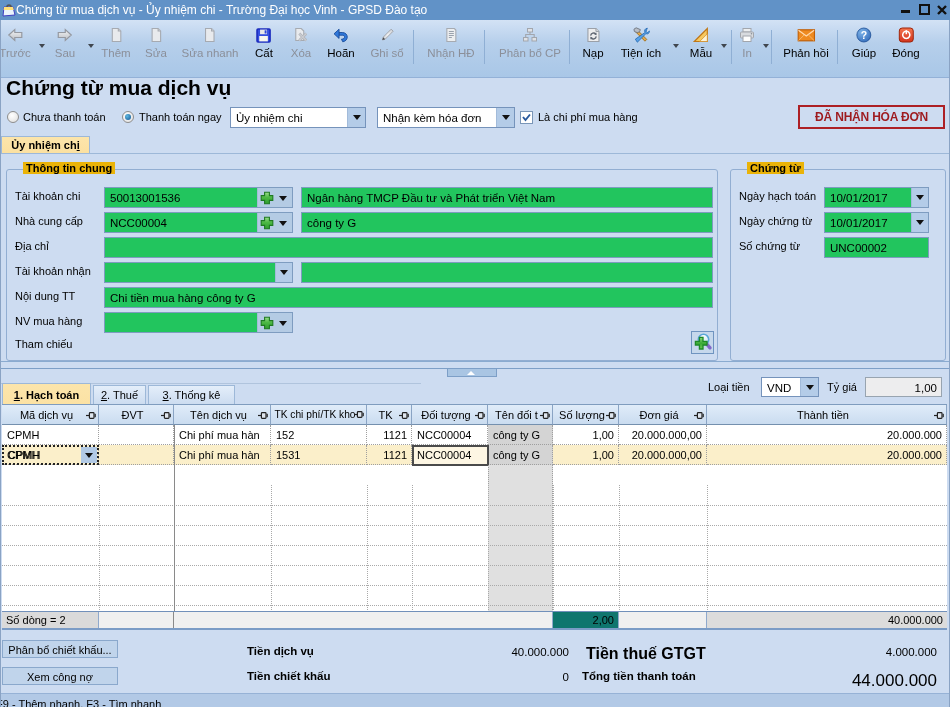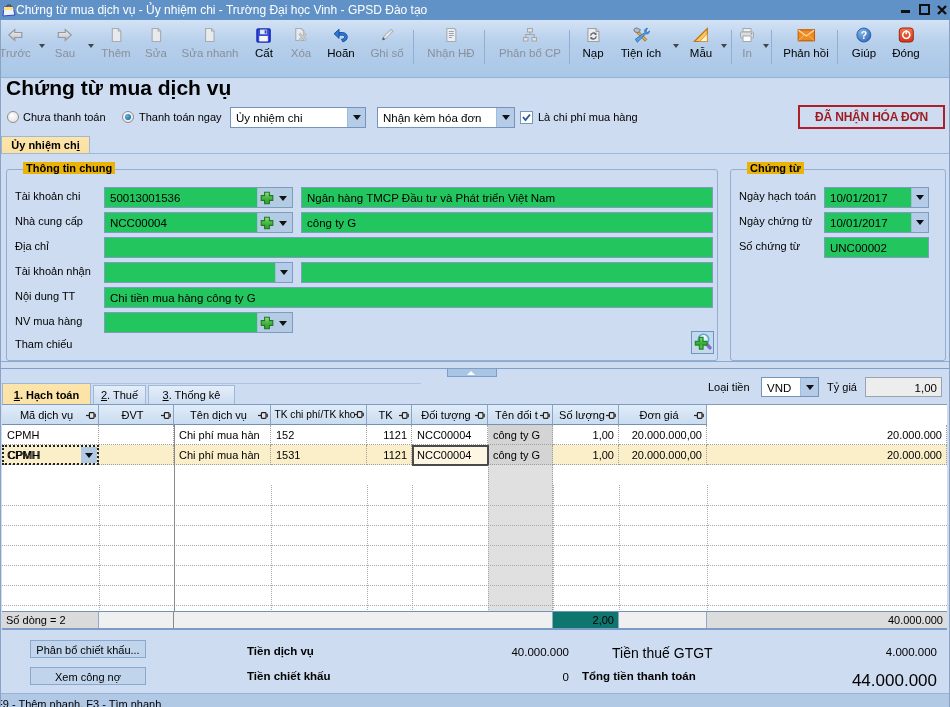--- a/index.html
+++ b/index.html
@@ -53,21 +53,21 @@
 
 #grid { position:absolute; left:2px; top:404px; width:945px; height:207px; background:#fff; border-top:1px solid #7f9cbe; }
 .hcell { position:absolute; top:0; height:20px; background:linear-gradient(#e0ecf9,#cadcf0); border-right:1px solid #8aa4c4; border-bottom:1px solid #7490ae; text-align:center; padding-top:4px; padding-right:7px; font-size:11px; }
 .gcell { position:absolute; height:20px; padding:4px 4px 0 5px; white-space:nowrap; overflow:hidden; border-right:1px dotted #9f9f9f; border-bottom:1px dotted #9f9f9f; }
 .vdot { position:absolute; width:1px; border-left:1px dotted #a9a9a9; }
 .hdot { position:absolute; height:1px; border-top:1px dotted #a9a9a9; }
 
 #gfoot { position:absolute; left:2px; top:611px; width:945px; height:19px; background:#f0f0f0; border-top:1px solid #7190ba; border-bottom:2px solid #7b9cc6; }
 .fcell { position:absolute; top:0; height:16px; border-right:1px solid #8fa9cc; padding:2px 4px 0 4px; }
 
-.bbtn { position:absolute; left:2px; width:116px; height:18px; background:#c0d4eb; border:1px solid #8aa8cc; text-align:center; padding-top:3px;margin-left:28px; }
+.bbtn { position:absolute; left:2px; width:116px; height:18px; background:#c0d4eb; border:1px solid #8aa8cc; text-align:center; padding-top:3px; }
 #statusbar { position:absolute; left:0px; top:693px; width:950px; height:14px; background:#b2c9e6; border-top:1px solid #96b2d6; overflow:hidden; }
 
 #bl { position:absolute; left:0; top:20px; width:1px; height:687px; background:#8aa3c4; }
 #br { position:absolute; right:0; top:20px; width:1px; height:687px; background:#8aa3c4; }
 </style>
 </head>
 <body>
 <div id="titlebar">
   <svg class="abs" style="left:2px;top:2px" width="16" height="16" viewBox="0 0 16 16">
       <path d="M2 5 L11 5 L13 13 L1 14 Z" fill="#eaf4fc" stroke="#4040c0" stroke-width="1"></path>
@@ -483,20 +483,25 @@
           <path d="M0 4.5 h3.4" stroke="#222" stroke-width="1.2"></path>
           <rect x="3.4" y="1.7" width="4.6" height="5.6" rx="0.8" fill="#dfe6ee" stroke="#222" stroke-width="1.2"></rect>
           <rect x="8.6" y="2.8" width="1.2" height="3.4" fill="#222"></rect>
         </svg></span></div>
     <div class="hcell" style="left:551px;width:66px;">Số lượng<span style="position:absolute;right:2px;top:5px"><svg width="10" height="9" viewBox="0 0 10 9">
           <path d="M0 4.5 h3.4" stroke="#222" stroke-width="1.2"></path>
           <rect x="3.4" y="1.7" width="4.6" height="5.6" rx="0.8" fill="#dfe6ee" stroke="#222" stroke-width="1.2"></rect>
           <rect x="8.6" y="2.8" width="1.2" height="3.4" fill="#222"></rect>
         </svg></span></div>
     <div class="hcell" style="left:617px;width:88px;">Đơn giá<span style="position:absolute;right:2px;top:5px"><svg width="10" height="9" viewBox="0 0 10 9">
+          <path d="M0 4.5 h3.4" stroke="#222" stroke-width="1.2"></path>
+          <rect x="3.4" y="1.7" width="4.6" height="5.6" rx="0.8" fill="#dfe6ee" stroke="#222" stroke-width="1.2"></rect>
+          <rect x="8.6" y="2.8" width="1.2" height="3.4" fill="#222"></rect>
+        </svg></span></div>
+    <div class="hcell" style="left:705px;width:240px;">Thành tiền<span style="position:absolute;right:2px;top:5px"><svg width="10" height="9" viewBox="0 0 10 9">
           <path d="M0 4.5 h3.4" stroke="#222" stroke-width="1.2"></path>
           <rect x="3.4" y="1.7" width="4.6" height="5.6" rx="0.8" fill="#dfe6ee" stroke="#222" stroke-width="1.2"></rect>
           <rect x="8.6" y="2.8" width="1.2" height="3.4" fill="#222"></rect>
         </svg></span></div>
     <div class="gcell" style="left:0px;top:20px;width:97px;background:#fff;">CPMH</div>
     <div class="gcell" style="left:97px;top:20px;width:75px;background:#fff;"></div>
     <div class="gcell" style="left:172px;top:20px;width:97px;background:#fff;">Chi phí mua hàn</div>
     <div class="gcell" style="left:269px;top:20px;width:96px;background:#fff;">152</div>
     <div class="gcell" style="left:365px;top:20px;width:45px;background:#fff;text-align:right;">1121</div>
     <div class="gcell" style="left:410px;top:20px;width:76px;background:#fff;">NCC00004</div>
@@ -548,21 +553,21 @@
     <div class="fcell" style="left:172px;width:379px;background:#f0f0f0"></div>
     <div class="fcell" style="left:551px;width:66px;background:#0f766e;text-align:right">2,00</div>
     <div class="fcell" style="left:617px;width:88px;background:#f0f0f0"></div>
     <div class="fcell" style="left:705px;width:240px;background:#dcdcdc;text-align:right;border-right:none">40.000.000</div>
   </div>
 
 <div class="bbtn" style="top:640px">Phân bổ chiết khấu...</div>
 <div class="bbtn" style="top:667px">Xem công nợ</div>
 <span class="lbl" style="left:247px;top:645px;font-weight:bold;font-size:11.5px">Tiền dịch vụ</span>
 <span class="lbl" style="left:469px;top:646px;font-size:11.5px;width:100px;text-align:right">40.000.000</span>
-<span class="lbl" style="left:612px;top:645px;font-weight:normal;font-size:14px">Tiền thuế GTGT</span>
+<span class="lbl" style="left:586px;top:645px;font-weight:bold;font-size:16px">Tiền thuế GTGT</span>
 <span class="lbl" style="left:837px;top:646px;font-size:11.5px;width:100px;text-align:right">4.000.000</span>
 <span class="lbl" style="left:247px;top:670px;font-weight:bold;font-size:11.5px">Tiền chiết khấu</span>
 <span class="lbl" style="left:469px;top:671px;font-size:11.5px;width:100px;text-align:right">0</span>
 <span class="lbl" style="left:582px;top:670px;font-weight:bold;font-size:11.5px">Tổng tiền thanh toán</span>
 <span class="lbl" style="left:837px;top:671px;font-size:17px;width:100px;text-align:right">44.000.000</span>
 
 <div id="statusbar">
     <span style="position:absolute;left:-4px;top:4px">F9 - Thêm nhanh, F3 - Tìm nhanh</span>
   </div>
 <div id="bl"></div>

